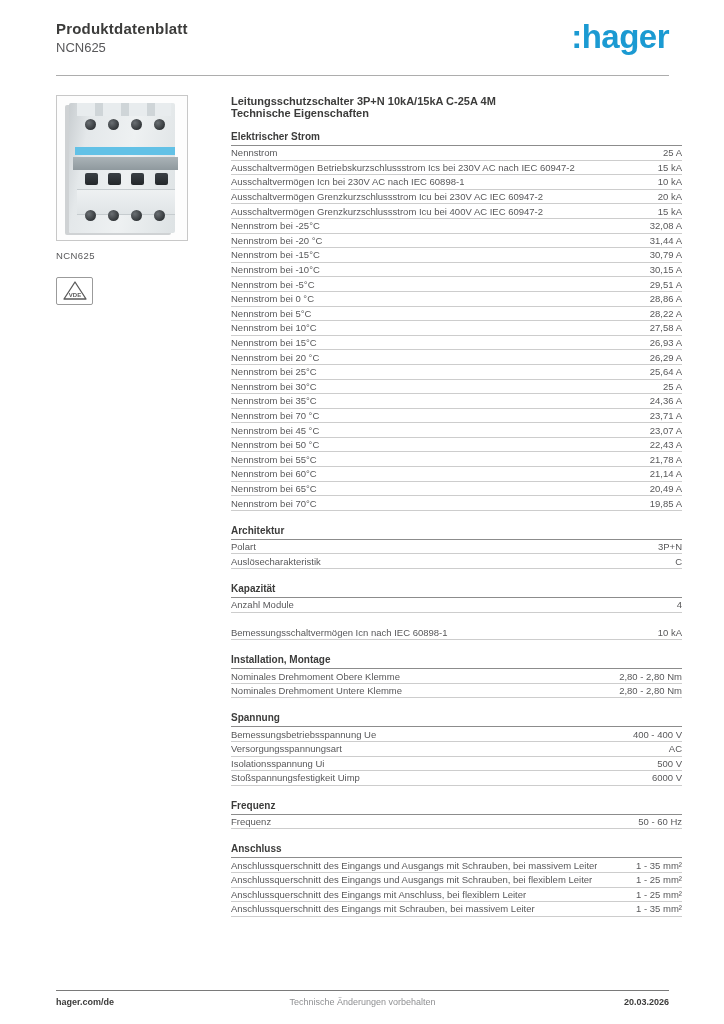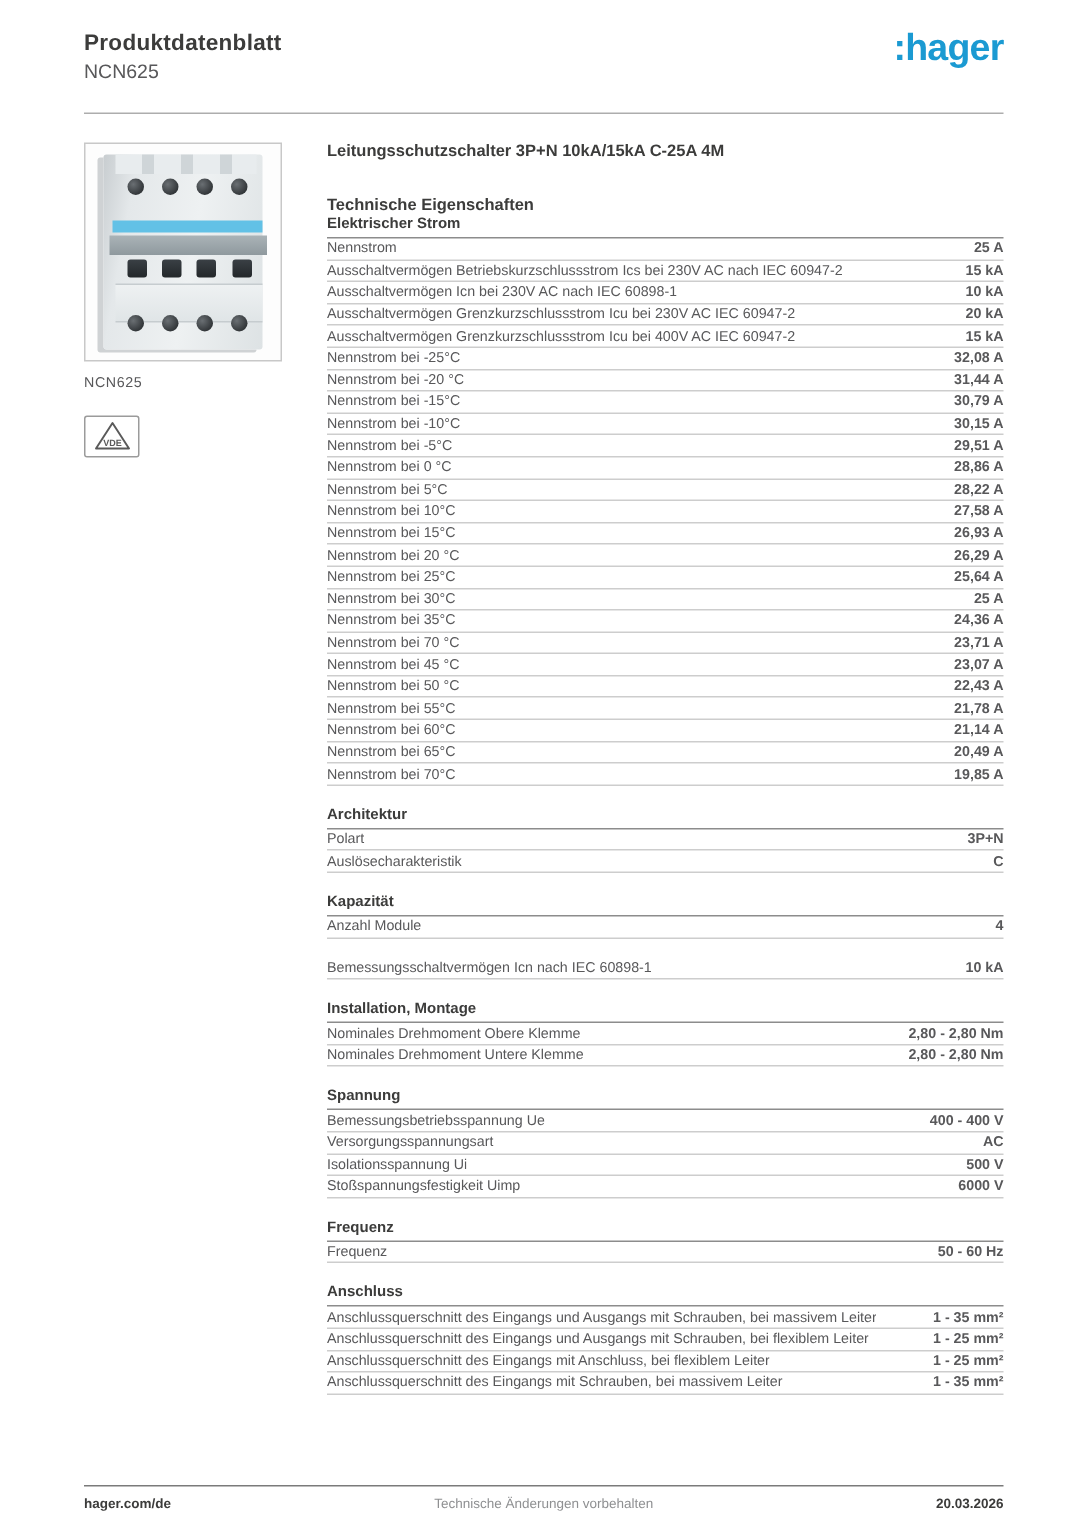--- a/index.html
+++ b/index.html
@@ -4,51 +4,51 @@
 <style>
   * { margin:0; padding:0; box-sizing:border-box; }
   html,body { background:#ffffff; }
   body { font-family:"Liberation Sans", sans-serif; color:#58585a; }
   .page { position:relative; width:724px; height:1024px; background:#fff; overflow:hidden; }
 
   
   .header { position:absolute; left:56px; right:55px; top:20px; display:flex; justify-content:space-between; align-items:flex-start; }
   .doc-title { font-size:15px; font-weight:bold; color:#3c3c3b; letter-spacing:.2px; }
   .doc-sub { font-size:13px; color:#58585a; margin-top:3px; }
-  .logo { font-size:25px; font-weight:bold; color:#1b9ad2; letter-spacing:-.5px; line-height:1; }
+  .logo { font-size:33px; font-weight:bold; color:#1b9ad2; letter-spacing:-.5px; line-height:1; }
   .header-rule { position:absolute; left:56px; right:55px; top:75px; border-top:1px solid #adadad; }
 
   
   .left-col { position:absolute; left:56px; top:95px; width:150px; }
   .product-image-box { width:132px; height:146px; border:1px solid #c8c8c8; background:#fdfdfd; display:flex; align-items:center; justify-content:center; }
   .breaker { position:relative; width:106px; height:130px; background:linear-gradient(100deg,#c8cdd0 0%,#e4e8ea 18%,#eef1f2 55%,#dde2e4 100%); border-radius:2px; box-shadow:-4px 2px 0 rgba(150,158,162,.45); }
   .breaker .din { position:absolute; top:0; left:8%; right:4%; height:13px; background:repeating-linear-gradient(90deg,#e8ecee 0 18px,#cfd5d8 18px 26px); }
   .screw-row { position:absolute; left:10%; right:4%; display:flex; justify-content:space-around; }
   .screw-row.top { top:16px; }
   .screw-row.bottom { bottom:12px; }
   .screw { width:11px; height:11px; border-radius:50%; background:radial-gradient(circle at 35% 35%, #6a6f73, #33373a 70%); }
   .stripe { position:absolute; top:44px; left:6%; right:0; height:8px; background:#62c1e6; }
   .grayband { position:absolute; top:54px; left:4%; right:-3%; height:13px; background:linear-gradient(#aab3b7,#8f999e); }
   .toggle-row { position:absolute; top:70px; left:10%; right:2%; display:flex; justify-content:space-around; }
   .toggle { width:13px; height:12px; background:linear-gradient(#3a4045,#23272a); border-radius:2px; }
   .faceplate { position:absolute; top:86px; left:8%; right:0; height:26px; background:linear-gradient(#eef1f2,#e0e5e7); border-top:1px solid #c6cccf; border-bottom:1px solid #c6cccf; }
   .caption { margin-top:9px; font-size:9.5px; color:#58585a; letter-spacing:.4px; }
   .cert-box { margin-top:16px; width:37px; height:28px; border:1px solid #9b9b9b; border-radius:2px; display:flex; align-items:center; justify-content:center; background:#fff; }
 
   
-  .right-col { position:absolute; left:218px; top:95px; width:451px; }
+  .right-col { position:absolute; left:231px; top:95px; width:451px; }
   .product-title { font-size:11px; font-weight:bold; color:#3c3c3b; }
-  .tech-heading { font-size:11px; font-weight:bold; color:#3c3c3b; margin-top:24px; }
-  .sections { }
+  .tech-heading { font-size:11px; font-weight:bold; color:#3c3c3b; }
+  .sections { margin-top:11px; }
   .section { margin-top:13px; }
   .section:first-child { margin-top:0; }
   .section-title { font-size:10px; font-weight:bold; color:#3c3c3b; padding:1px 0 3px; border-bottom:1px solid #8c8c8c; }
   .spec-row { display:flex; justify-content:space-between; align-items:center; height:14.6px; border-bottom:1px solid #cdcdcd; font-size:9.5px; color:#58585a; }
   .spec-row .lbl { white-space:nowrap; overflow:hidden; }
-  .spec-row .val { white-space:nowrap; padding-left:10px; text-align:center;font-weight:bold; }
+  .spec-row .val { white-space:nowrap; padding-left:10px; text-align:center; }
 
   
   .footer-rule { position:absolute; left:56px; right:55px; top:990px; border-top:1px solid #7a7a7a; }
   .footer { position:absolute; left:56px; right:55px; top:997px; display:flex; justify-content:space-between; align-items:baseline; font-size:9px;gap:42px; }
   .footer .f-left, .footer .f-right { font-weight:bold; color:#3c3c3b; }
   .footer .f-center { color:#8f9092; position:absolute; left:0; right:0; text-align:center; }
 </style>
 </head>
 <body>
 

